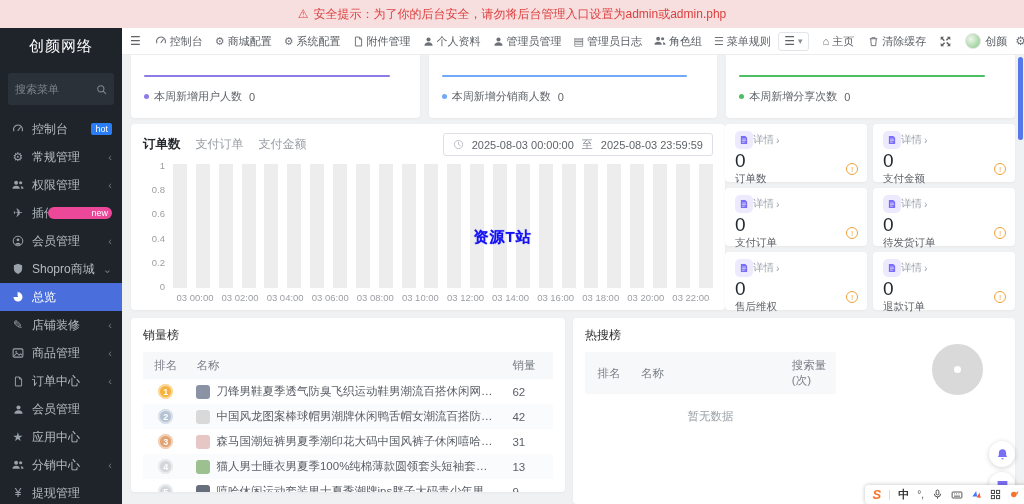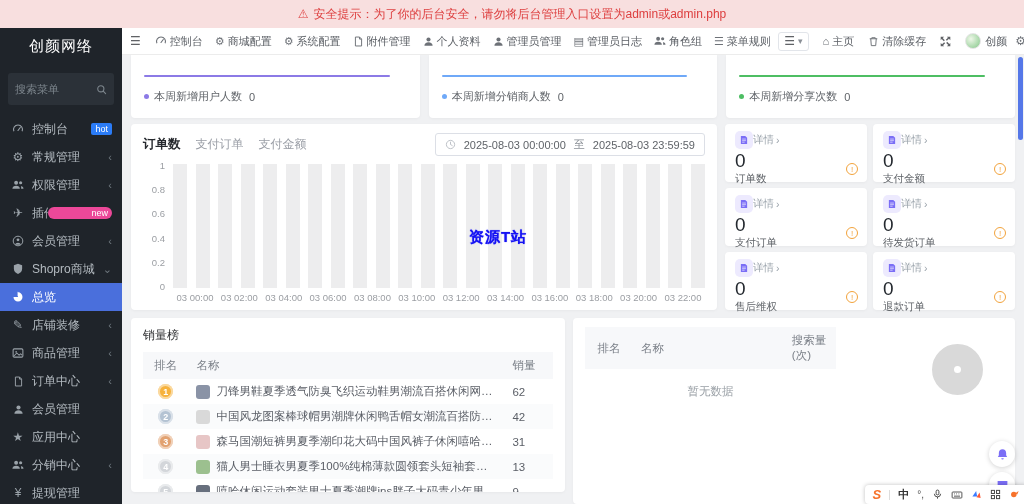--- a/index.html
+++ b/index.html
@@ -51,21 +51,21 @@
   .main { height:449px; padding:0 9px; overflow:hidden; position:relative; }
   .card { background:#fff; border-radius:4px; box-shadow:0 1px 3px rgba(0,0,0,.04); }
 
   .row-top { display:grid; grid-template-columns:repeat(3,1fr); gap:9px; height:63px; margin-bottom:6px; }
   .mini-card { background:#fff; border-radius:0 0 4px 4px; position:relative; box-shadow:0 1px 3px rgba(0,0,0,.04); }
   .mini-line { position:absolute; left:13px; right:30px; top:20px; height:2px; border-radius:1px; }
   .mini-legend { position:absolute; left:13px; top:34px; display:flex; align-items:center; gap:5px; font-size:11px; color:#5f6368; }
   .mini-dot { width:5px; height:5px; border-radius:50%; }
   .mini-val { margin-left:2px; }
 
-  .row-mid { display:grid; grid-template-columns:1fr 290px; gap:8px; height:186px; margin-bottom:8px; }
+  .row-mid { display:grid; grid-template-columns:1fr 290px; height:186px; margin-bottom:8px; }
   .chart-card { padding:9px 12px 6px; position:relative; }
   .chart-head { display:flex; justify-content:space-between; align-items:center; }
   .tabs { display:flex; gap:15px; align-items:baseline; }
   .tab { color:#9a9ea6; font-size:12px; cursor:pointer; }
   .tab.active { color:#26292e; font-weight:bold; font-size:12.5px; }
   .datebox { border:1px solid #dcdfe6; border-radius:3px; height:23px; display:flex; align-items:center; gap:8px; padding:0 9px; color:#5f6368; font-size:11px; cursor:pointer; }
   .datebox .zhi { color:#8a8f96; }
   .datebox .clock { color:#b6bac1; }
   .plot { position:relative; height:124px; margin-top:8px; }
   .yaxis { position:absolute; left:0; top:-4px; bottom:-4px; width:22px; display:flex; flex-direction:column; justify-content:space-between; align-items:flex-end; font-size:9.5px; color:#9b9ea3; }
@@ -623,20 +623,21 @@
                       <span class="thumb" style="background: rgb(103, 111, 125);"></span>
                       <span class="pname">嘻哈休闲运动套装男士夏季潮牌ins胖子大码青少年男装短裤短袖t恤</span>
                     </div>
                   </td>
                   <td class="c-val">9</td>
                 </tr>
               </tbody>
           </table>
         </div>
         <div class="card table-card hot-card">
+          <div class="card-title">热搜榜</div>
           <table>
             <thead>
               <tr>
                 <th class="c-rank">排名</th>
                 <th>名称</th>
                 <th class="c-val">搜索量(次)</th>
               </tr>
             </thead>
             <tbody>
               <tr class="empty-row">

